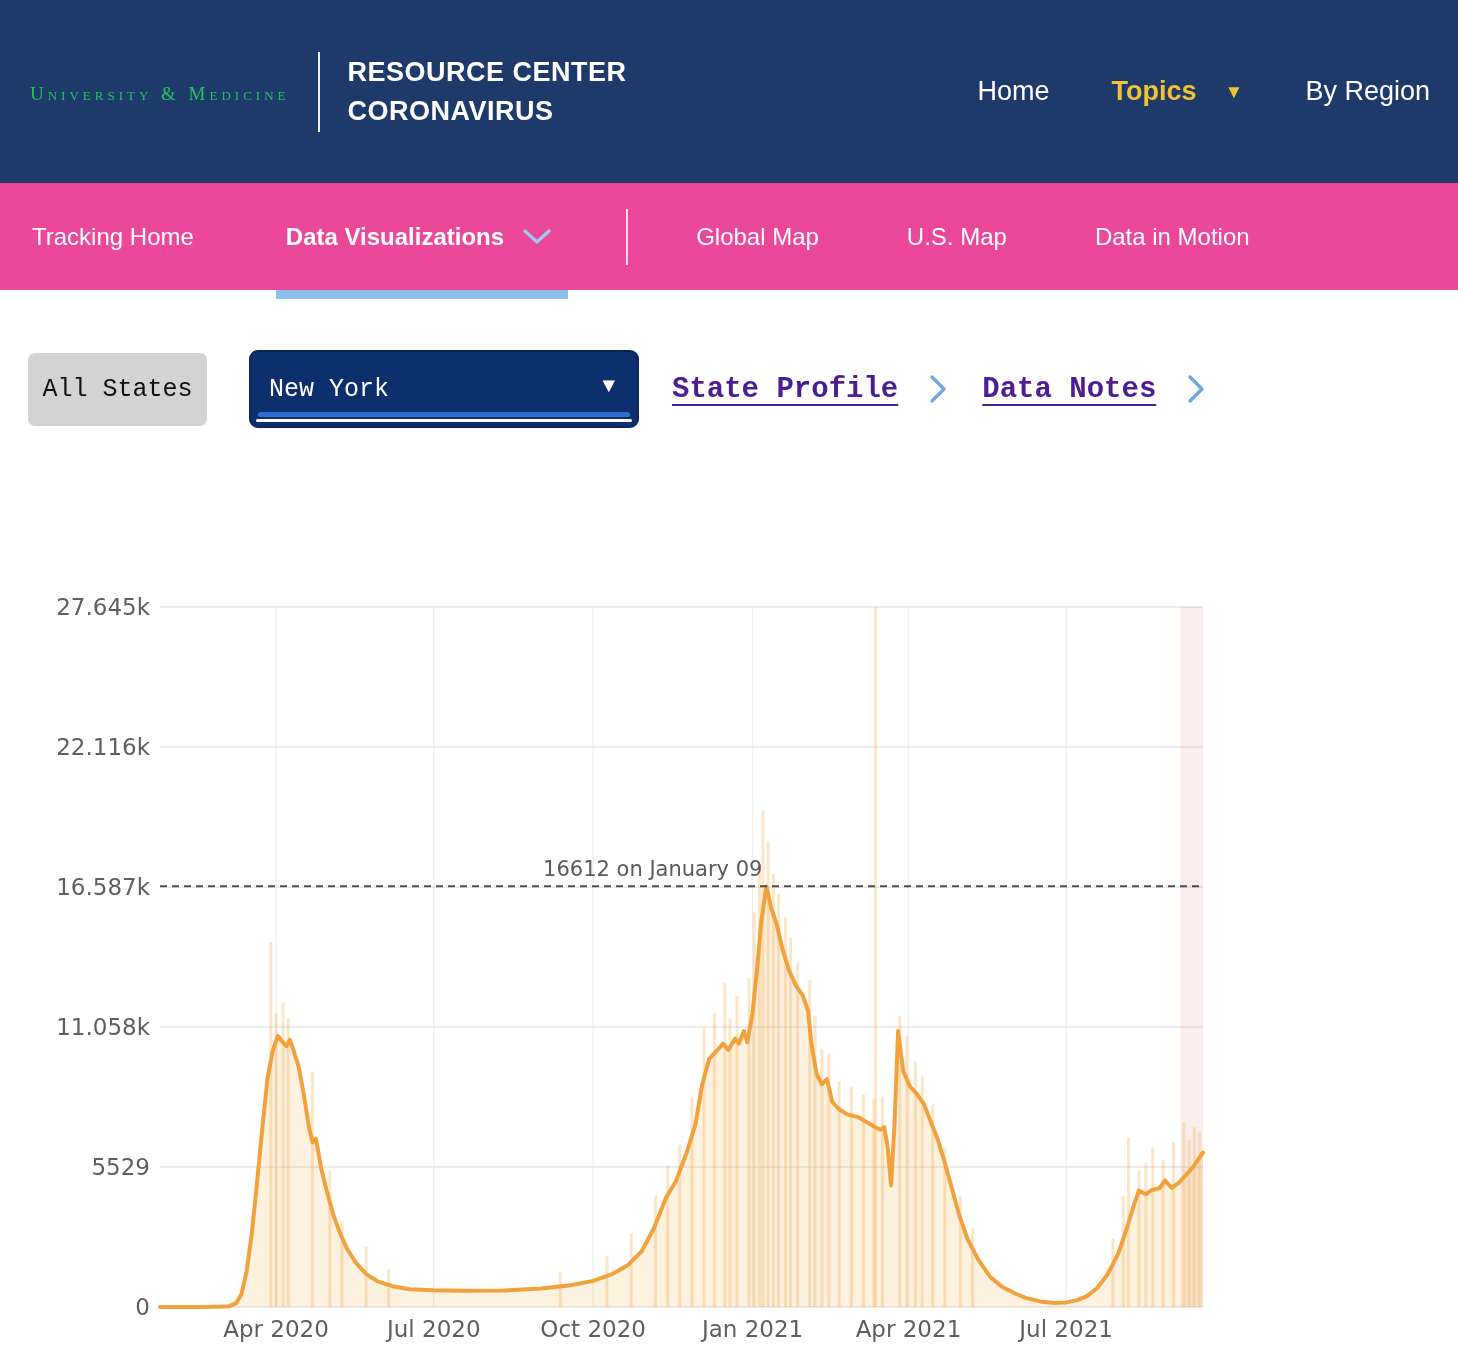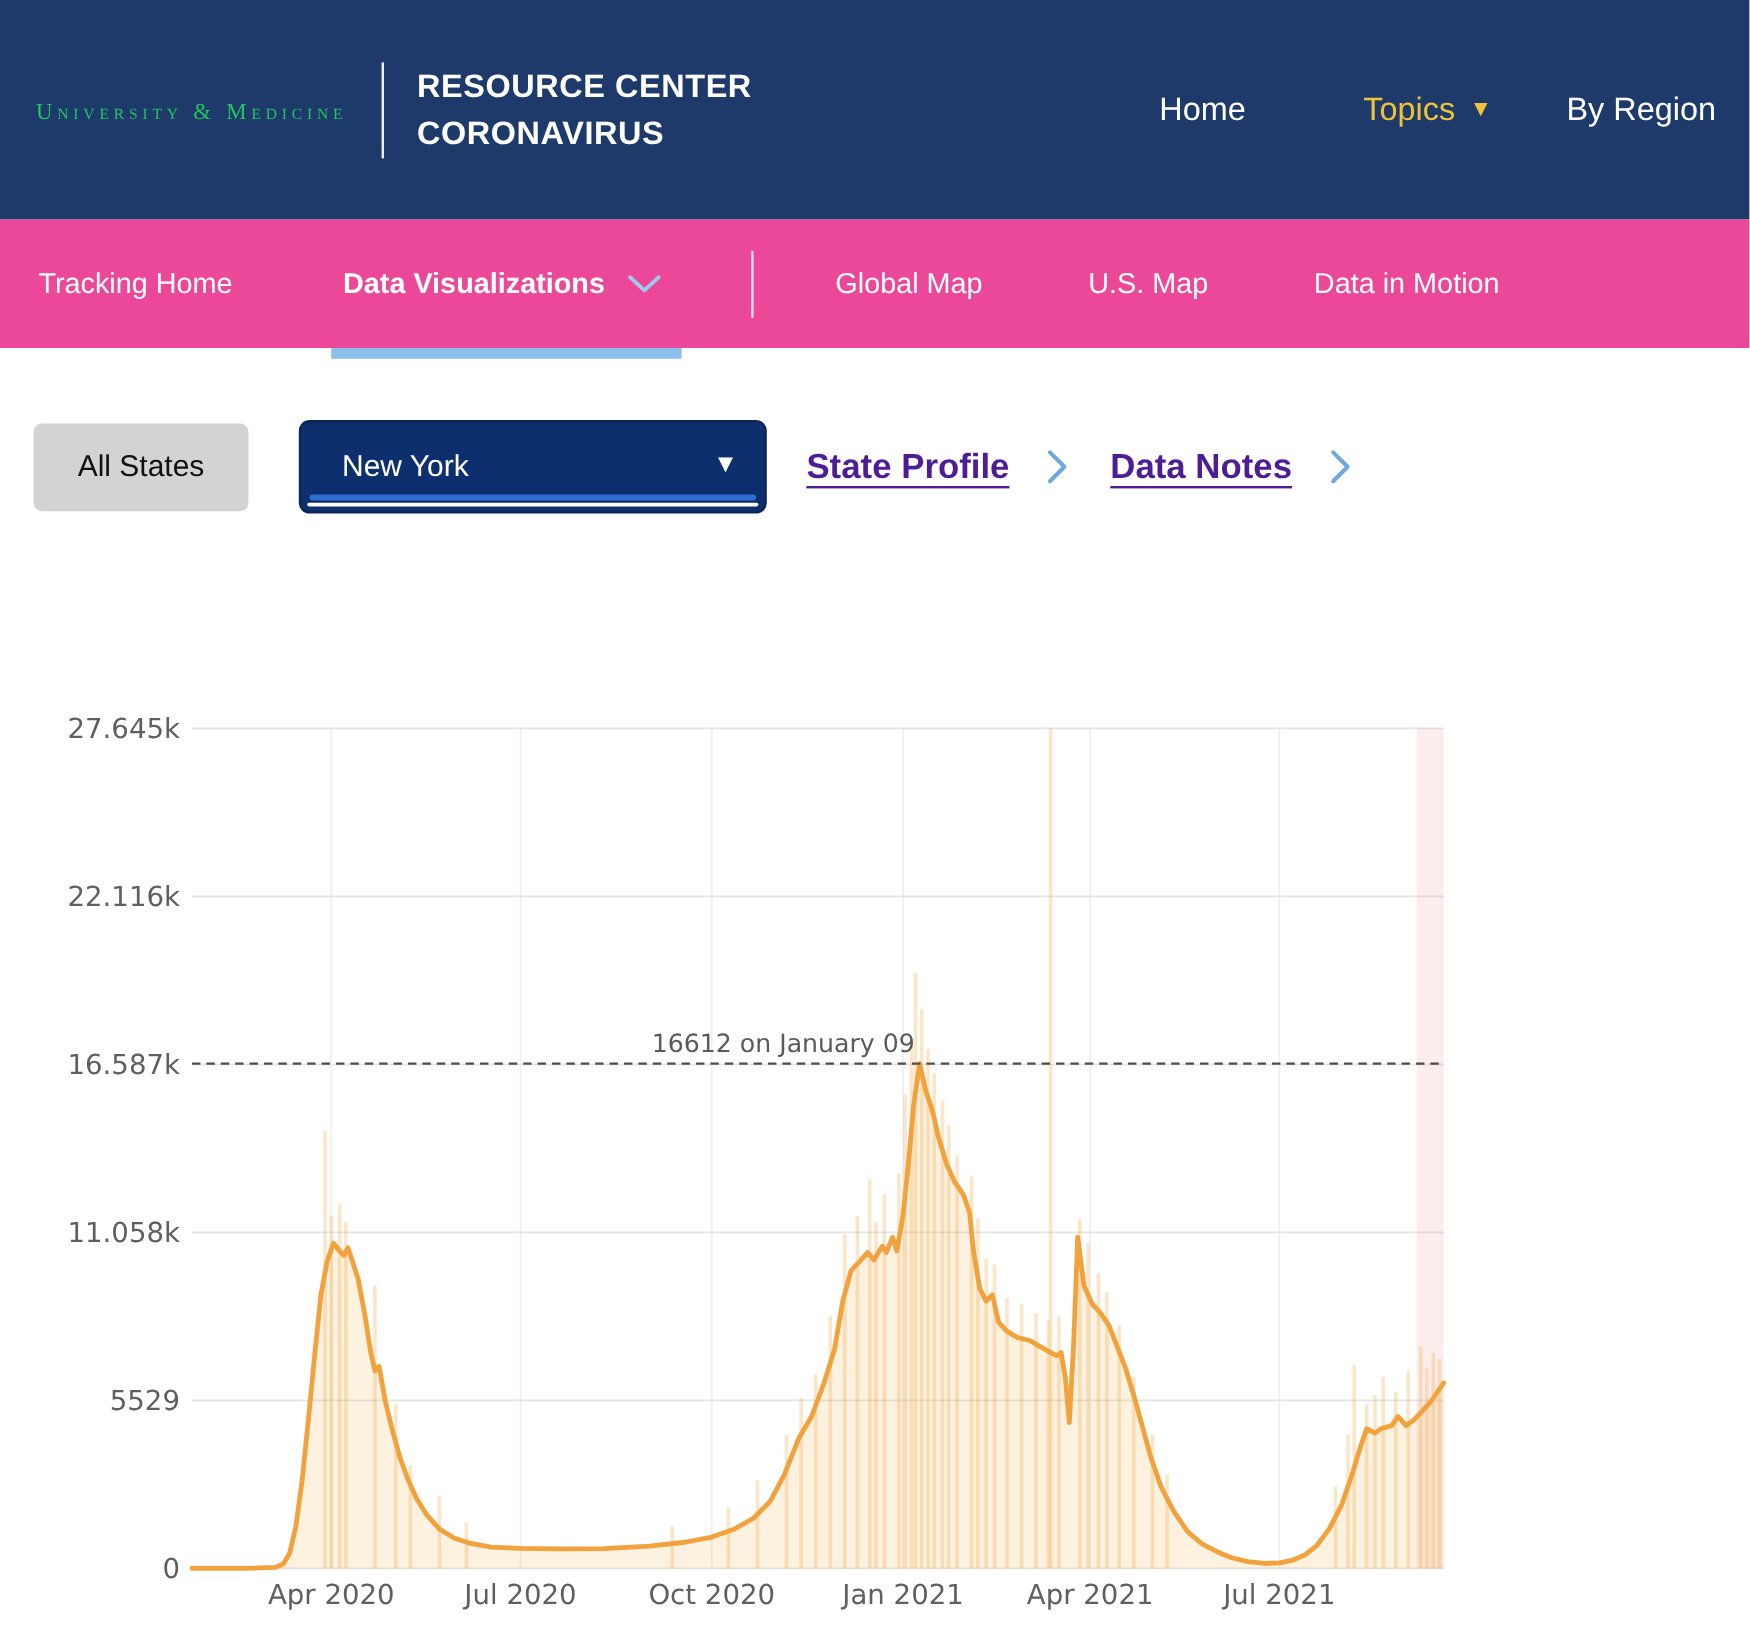--- a/index.html
+++ b/index.html
@@ -11,43 +11,43 @@
   .logo-lockup { margin-left:30px; color:#fff; text-align:center; cursor:pointer; }
   .logo-title { font-family:"Liberation Serif", serif; font-variant:small-caps;
                 font-size:42px; letter-spacing:1px; line-height:40px; color:#f2f4f8; }
   .logo-subtitle { font-family:"Liberation Serif", serif; font-variant:small-caps;
                    font-size:19px; letter-spacing:4px; color:#22c55e; margin-top:4px; }
   .header-divider { width:2px; height:80px; background:rgba(255,255,255,.92); margin:0 28px; }
   .site-title { color:#fff; font-weight:bold; font-size:27px; letter-spacing:.5px; line-height:39px; }
   .header-spacer { flex:1; }
   .main-nav { display:flex; align-items:center; gap:62px; margin-right:28px; font-size:27px; }
   .main-nav .nav-item { color:#fff; cursor:pointer; white-space:nowrap; }
-  .main-nav .nav-item.gold { color:#efc337; font-weight:normal; display:flex; align-items:center; gap:12px;margin-left:36px; }
+  .main-nav .nav-item.gold { color:#efc337; font-weight:bold; display:flex; align-items:center; gap:28px; }
   .tri-down { font-size:19px; line-height:1; color:#efc337; }
 
   
   .subnav { height:107px; background:#ec4899; display:flex; align-items:center;
             color:#fff; font-size:24px; }
   .subnav-item { cursor:pointer; white-space:nowrap; }
   .subnav-item.first { margin-left:32px; }
   .tab-active { margin-left:86px; position:relative; height:124px; display:flex;
                 align-items:center; gap:18px; padding:0 6px; font-weight:bold; cursor:pointer; }
   .tab-underline { position:absolute; left:-4px; right:-10px; bottom:0; height:9px; background:#8bc0ec; }
   .chev-svg { display:block; }
   .subnav-divider { width:2px; height:56px; background:rgba(255,255,255,.8); margin:0 68px; }
   .subnav-gap { margin-left:88px; }
 
   
-  .filter-row { margin-top:60px; display:flex; align-items:center; padding-left:28px; height:78px; }
+  .filter-row { margin-top:60px; display:flex; align-items:center; padding-left:28px; height:78px;font-family:Liberation Mono, monospace; }
   .all-states-btn { width:179px; height:73px; background:#d3d3d3; border:none; border-radius:7px;
                     font-family:inherit; font-size:25px; color:#101010; cursor:pointer; }
   .state-select { margin-left:42px; width:390px; height:78px; background:#0d2f6d;
                   border:2px solid #0a2757; border-radius:9px; position:relative;
                   display:flex; align-items:center; cursor:pointer; }
-  .state-select-value { color:#fff; font-size:25px; padding-left:34px; }
+  .state-select-value { color:#fff; font-size:25px; padding-left:18px; }
   .state-select-caret { position:absolute; right:22px; top:24px; color:#fff; font-size:21px; line-height:1; }
   .select-shine-blue { position:absolute; left:7px; right:7px; bottom:9px; height:5px;
                        background:#2f6fd4; border-radius:3px; }
   .select-shine-white { position:absolute; left:5px; right:5px; bottom:4px; height:3px;
                         background:#fff; border-radius:3px; }
   .profile-link { margin-left:33px; font-size:29px; font-weight:600; color:#4c1d95;
                   text-decoration:underline; text-underline-offset:7px;
                   text-decoration-thickness:2px; cursor:pointer; }
   .link-chev { margin:0 30px; display:block; }
 

